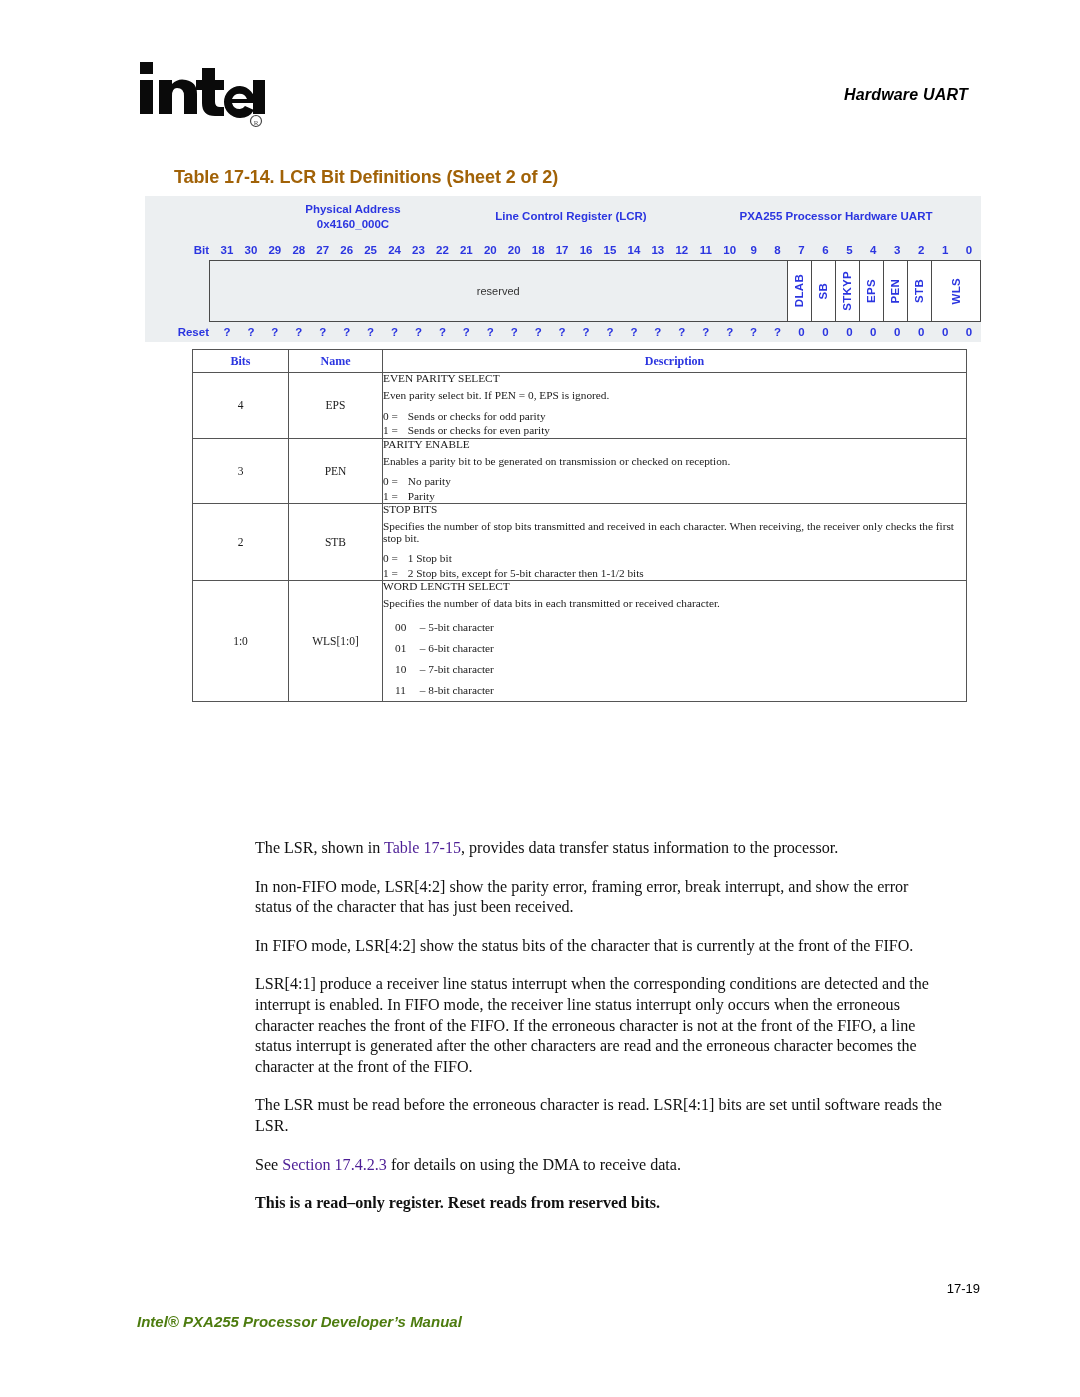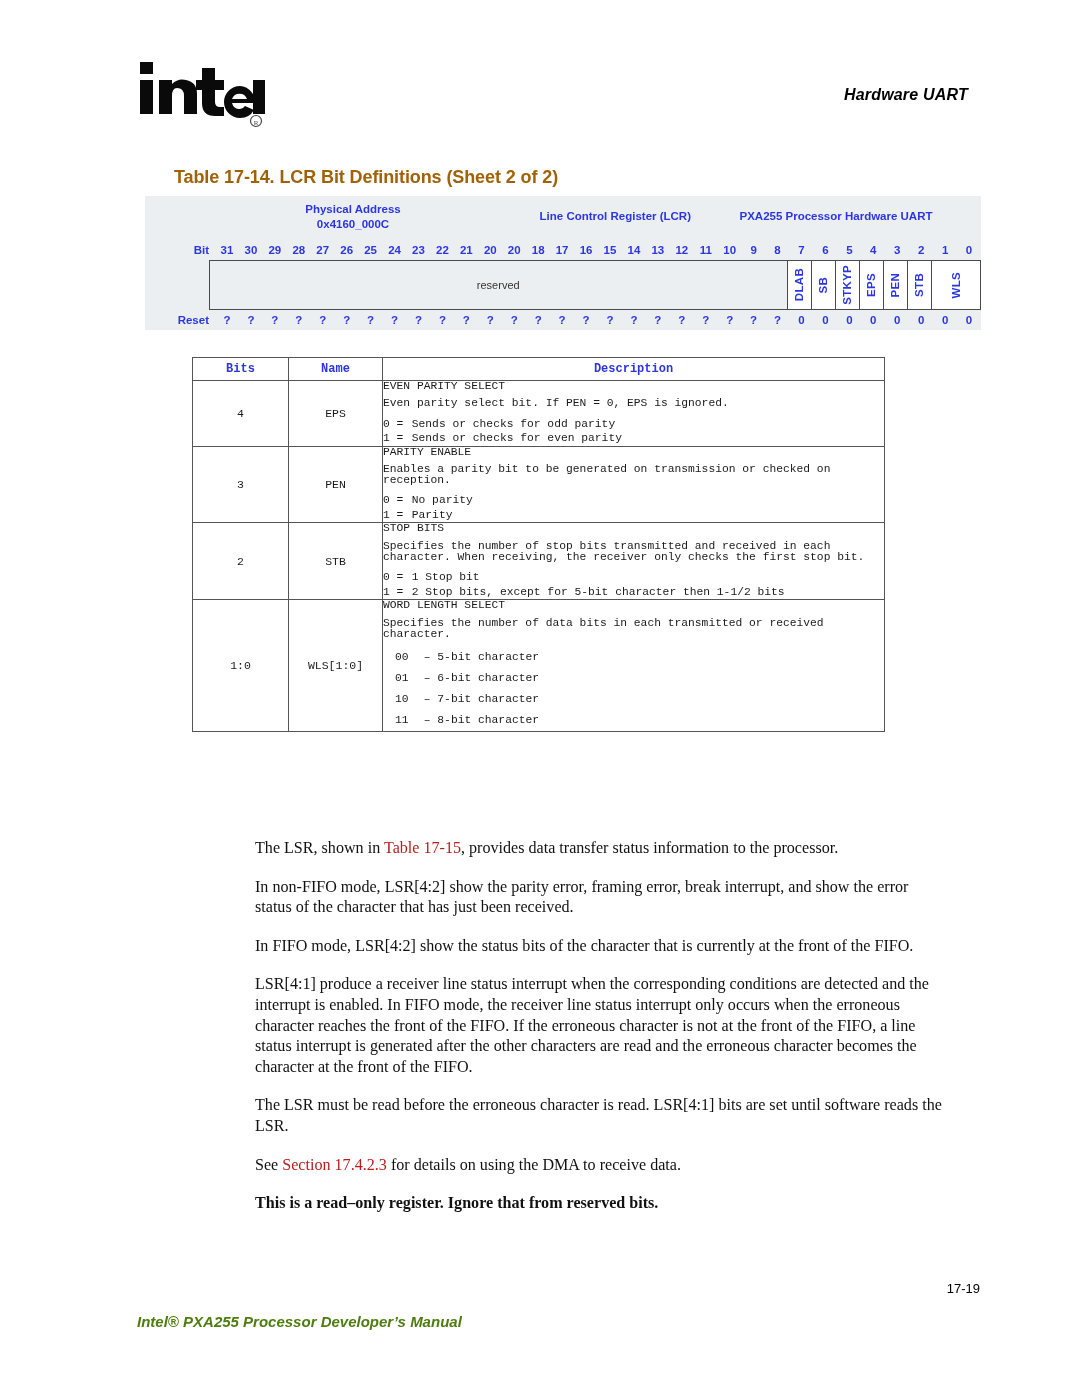--- a/index.html
+++ b/index.html
@@ -78,21 +78,21 @@
     top: 6px;
     width: 200px;
     text-align: center;
     line-height: 15px;
   }
   .reg-titles .t-name {
     position: absolute;
     left: 290px;
     top: 14px;
     width: 240px;
-    text-align: right;
+    text-align: center;
   }
   .reg-titles .t-proc {
     position: absolute;
     left: 530px;
     top: 14px;
     width: 290px;
     text-align: center;
   }
 
   .bitrow {
@@ -121,21 +121,21 @@
   .regbox-wrap {
     display: flex;
     align-items: stretch;
   }
   .regbox-wrap .spacer {
     flex: 0 0 48px;
   }
   .regbox {
     flex: 1 1 auto;
     display: flex;
-    height: 50px;
+    height: 62px;
     border: 1.6px solid #4a4a4a;
     background: #a16207;
     box-sizing: border-box;
   }
   .fcell {
     border-right: 1.6px solid #4a4a4a;
     box-sizing: border-box;
     display: flex;
     align-items: center;
     justify-content: center;
@@ -156,24 +156,24 @@
     font-size: 11.5px;
     color: #2b35e0;
     letter-spacing: 0.3px;
     white-space: nowrap;
   }
 
   
   .desctable {
     position: absolute;
     left: 192px;
-    top: 357px;
-    width: 693px;
+    top: 349px;
+    width: 775px;
     border-collapse: collapse;
-    font-family: Liberation Mono, monospace;
+    font-family: Liberation Serif, serif;
     font-size: 11.3px;
     color: #1a1a1a;
     table-layout: fixed;
   }
   .desctable td, .desctable th {
     border: 1.1px solid #555;
     box-sizing: border-box;
     vertical-align: middle;
     padding: 0;
   }
@@ -239,21 +239,21 @@
     color: #111;
     text-align: left;
   }
   .body p {
     margin: 0 0 18px 0;
   }
   .body p.note {
     font-weight: bold;
     margin-top: 2px;
   }
-  .lnk { color: #b91c1c; }
+  .lnk { color: #4c1d95; }
 
   
   .footer-left {
     position: absolute;
     left: 137px;
     top: 1281px;
     font-family: "Liberation Sans", sans-serif;
     font-style: italic;
     font-weight: bold;
     font-size: 15px;
@@ -473,19 +473,19 @@
   </table>
 
 
   <div class="body" id="body-text">
       <p>The LSR, shown in <span class="lnk">Table 17-15</span>, provides data transfer status information to the processor.</p>
       <p>In non-FIFO mode, LSR[4:2] show the parity error, framing error, break interrupt, and show the error status of the character that has just been received.</p>
       <p>In FIFO mode, LSR[4:2] show the status bits of the character that is currently at the front of the FIFO.</p>
       <p>LSR[4:1] produce a receiver line status interrupt when the corresponding conditions are detected and the interrupt is enabled. In FIFO mode, the receiver line status interrupt only occurs when the erroneous character reaches the front of the FIFO. If the erroneous character is not at the front of the FIFO, a line status interrupt is generated after the other characters are read and the erroneous character becomes the character at the front of the FIFO.</p>
       <p>The LSR must be read before the erroneous character is read. LSR[4:1] bits are set until software reads the LSR.</p>
       <p>See <span class="lnk">Section 17.4.2.3</span> for details on using the DMA to receive data.</p>
-      <p class="note">This is a read–only register. Ignore that from reserved bits.</p>
+      <p class="note">This is a read–only register. Reset reads from reserved bits.</p>
     </div>
 
   <div class="footer-left">Intel® PXA255 Processor Developer’s Manual</div>
   <div class="footer-right">17-19</div>
 
 </div>
 
 </body></html>

